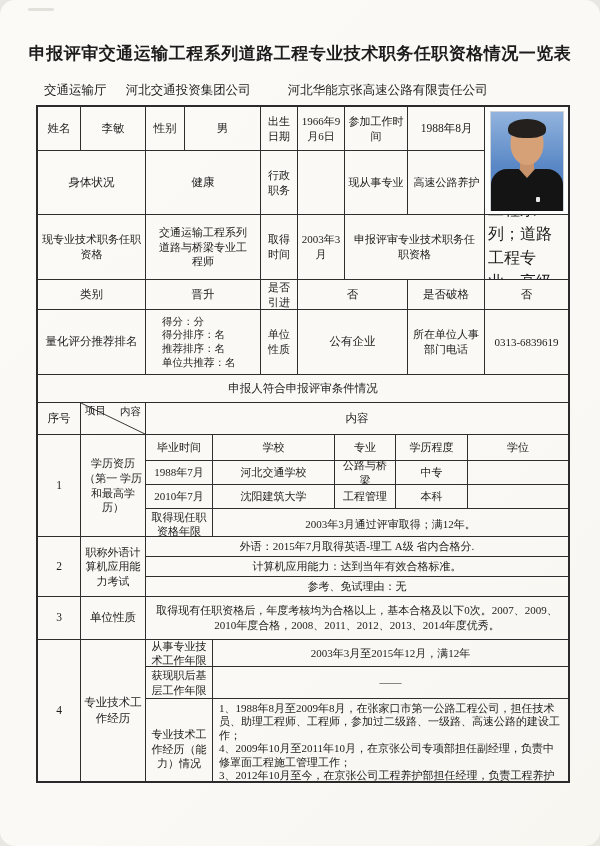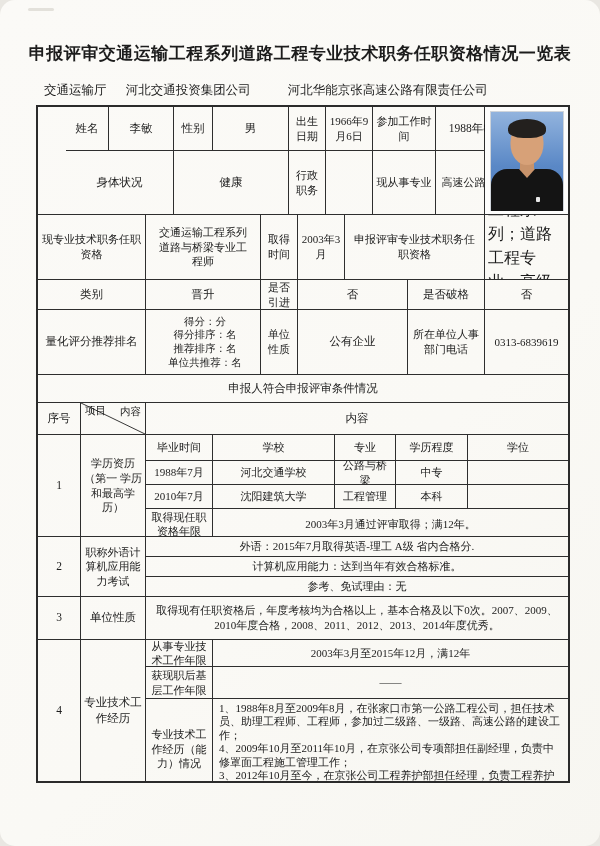--- a/index.html
+++ b/index.html
@@ -21,34 +21,34 @@
 
   .w43{width:43px}.w65{width:65px}.w39{width:39px}.w76{width:76px}.w37{width:37px}
   .w47{width:47px}.w63{width:63px}.w77{width:77px}.w83{width:83px}
   .w108{width:108px}.w110{width:110px}.w115{width:115px}.w140{width:140px}
   .w422{width:422px}.w67{width:67px}.w122{width:122px}.w61{width:61px}.w72{width:72px}.w100{width:100px}.w355{width:355px}
 
   .h44{height:44px}.h65{height:65px}.h30{height:30px}.h28{height:28px}
   .h32{height:32px}.h102{height:102px}.h60{height:60px}.h43{height:43px}.h141{height:141px}.h108{height:108px}
   .h26{height:26px}.h24{height:24px}.h27{height:27px}
 
-  .stack447{width:447px;display:flex;flex-direction:column;border-right:1px solid #2e2e2e;box-sizing:border-box;flex-shrink:0;padding-left:28px;}
+  .stack447{width:447px;display:flex;flex-direction:column;border-right:1px solid #2e2e2e;box-sizing:border-box;flex-shrink:0;}
   .stack447 .trow:last-child{border-bottom:none;flex:1;}
 
   .photo-cell{background:#fdfdfc;align-items:center;justify-content:center;padding:3px;}
   .photo{position:relative;width:74px;height:100px;overflow:hidden;background:linear-gradient(180deg,#93b4de 0%,#5a88c6 55%,#4a77b8 100%);box-shadow:0 0 0 1px #cfd4da inset;}
   .neck{position:absolute;top:48px;left:50%;transform:translateX(-50%);width:14px;height:16px;background:#c8936b;z-index:1;}
   .torso{position:absolute;top:58px;left:50%;transform:translateX(-50%);width:72px;height:46px;background:#141414;border-radius:16px 16px 0 0;z-index:2;}
   .collar{position:absolute;top:58px;left:50%;transform:translateX(-50%);width:0;height:0;border-left:8px solid transparent;border-right:8px solid transparent;border-top:9px solid #c8936b;z-index:3;}
   .face{position:absolute;top:13px;left:50%;transform:translateX(-50%);width:33px;height:41px;background:#d7a178;border-radius:46% 46% 52% 52%;z-index:4;}
   .hair{position:absolute;top:8px;left:50%;transform:translateX(-50%);width:38px;height:19px;background:#23201e;border-radius:50% 50% 40% 40%;z-index:5;}
   .logo-dot{position:absolute;top:86px;left:50%;margin-left:9px;width:4px;height:5px;background:#e9e9e9;border-radius:1px;z-index:6;}
 
   .score-cell{flex-direction:column;justify-content:center;padding:2px 12px 2px 16px;font-size:10.5px;}
-  .score-line{display:flex;justify-content:center;width:100%;line-height:1.3;}
+  .score-line{display:flex;justify-content:flex-start;width:100%;line-height:1.3;}
 
   .apply-right{justify-content:flex-start;text-align:left;font-size:16px;line-height:1.5;padding:2px 3px;font-family:Liberation Mono, monospace;}
 
   .diag{position:relative;padding:0;}
   .diag svg{position:absolute;top:0;left:0;width:100%;height:100%;}
   .diag .dt{position:absolute;top:2px;right:4px;font-size:10.5px;}
   .diag .db{position:absolute;bottom:16px;left:4px;font-size:10.5px;}
 
   .sec-content{display:flex;flex-direction:column;align-items:stretch;justify-content:stretch;padding:0;}
   .subrow{display:flex;border-bottom:1px solid #2e2e2e;box-sizing:border-box;flex-shrink:0;}

